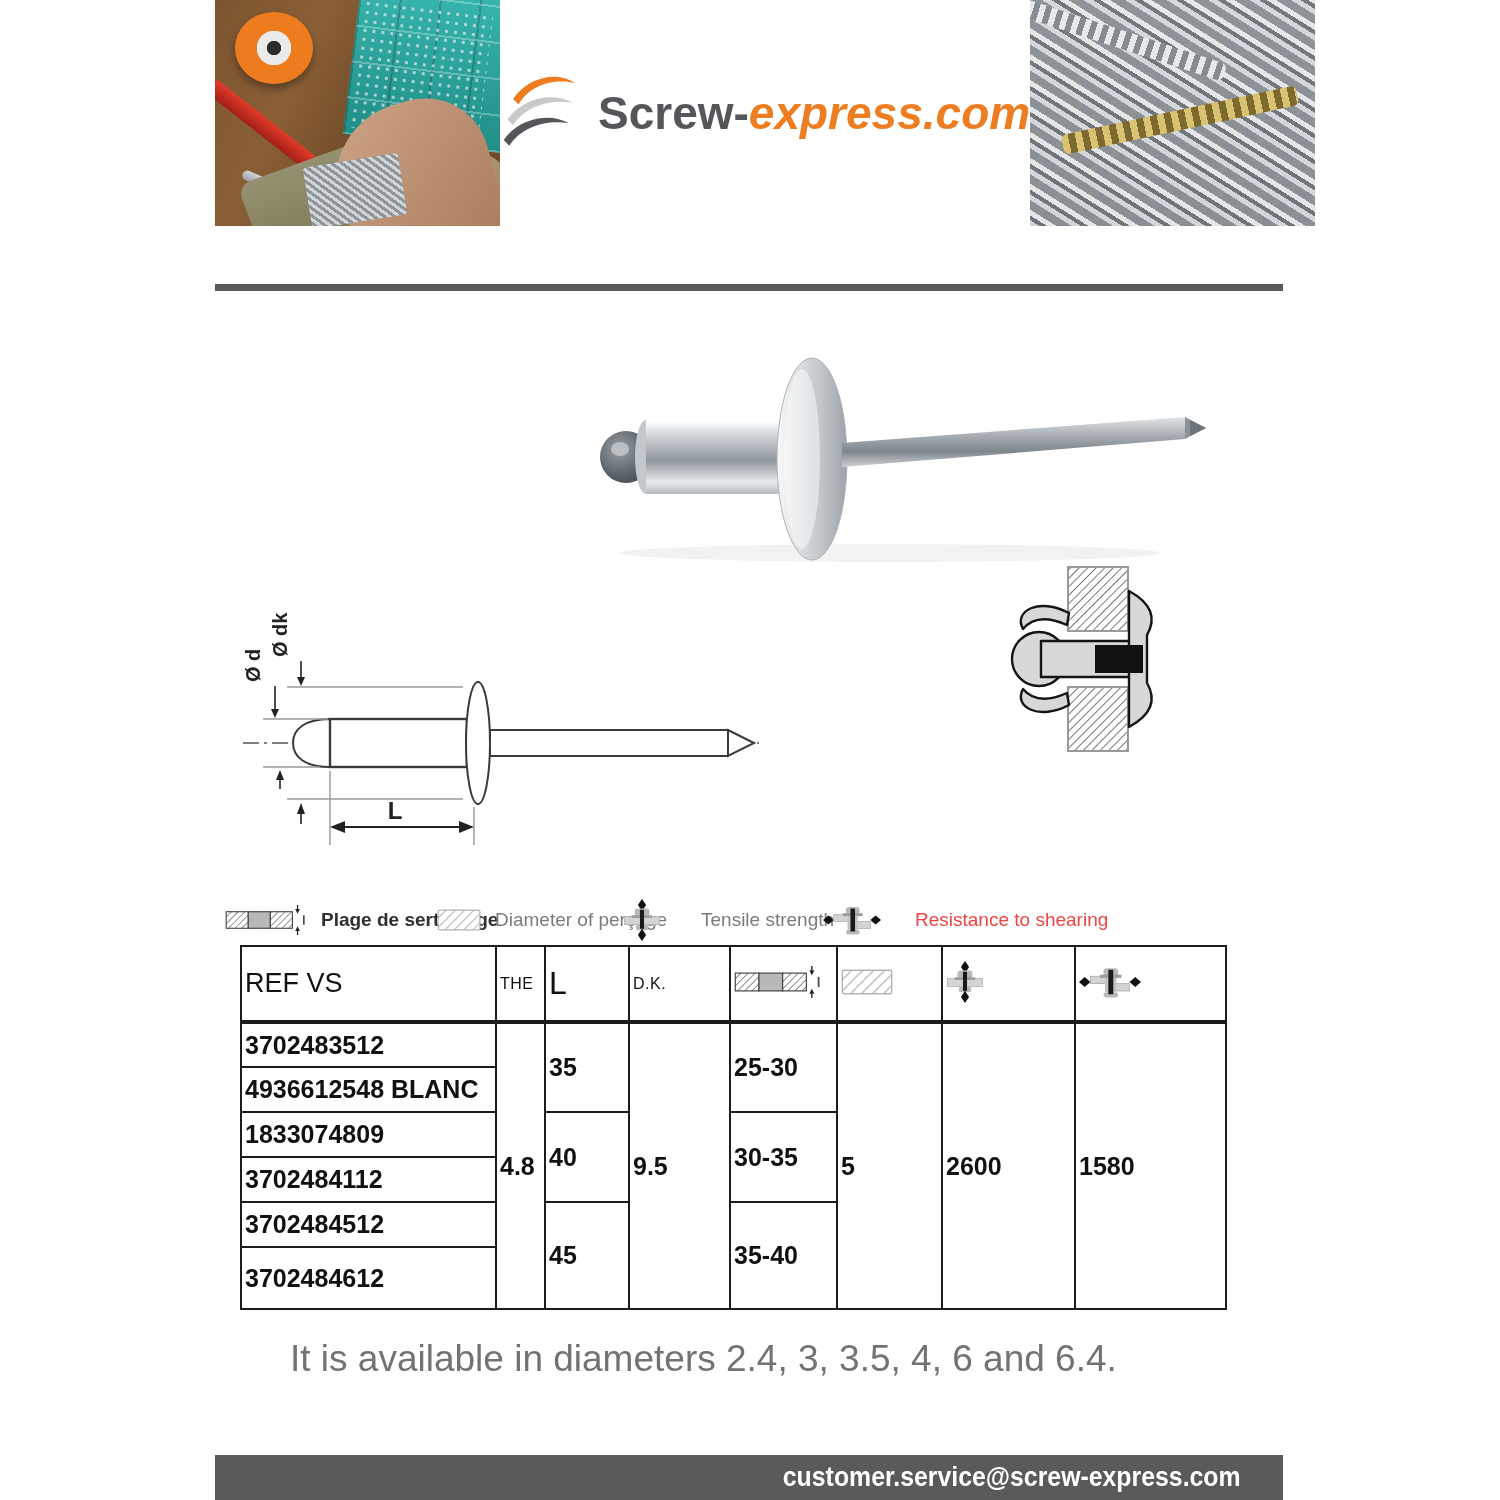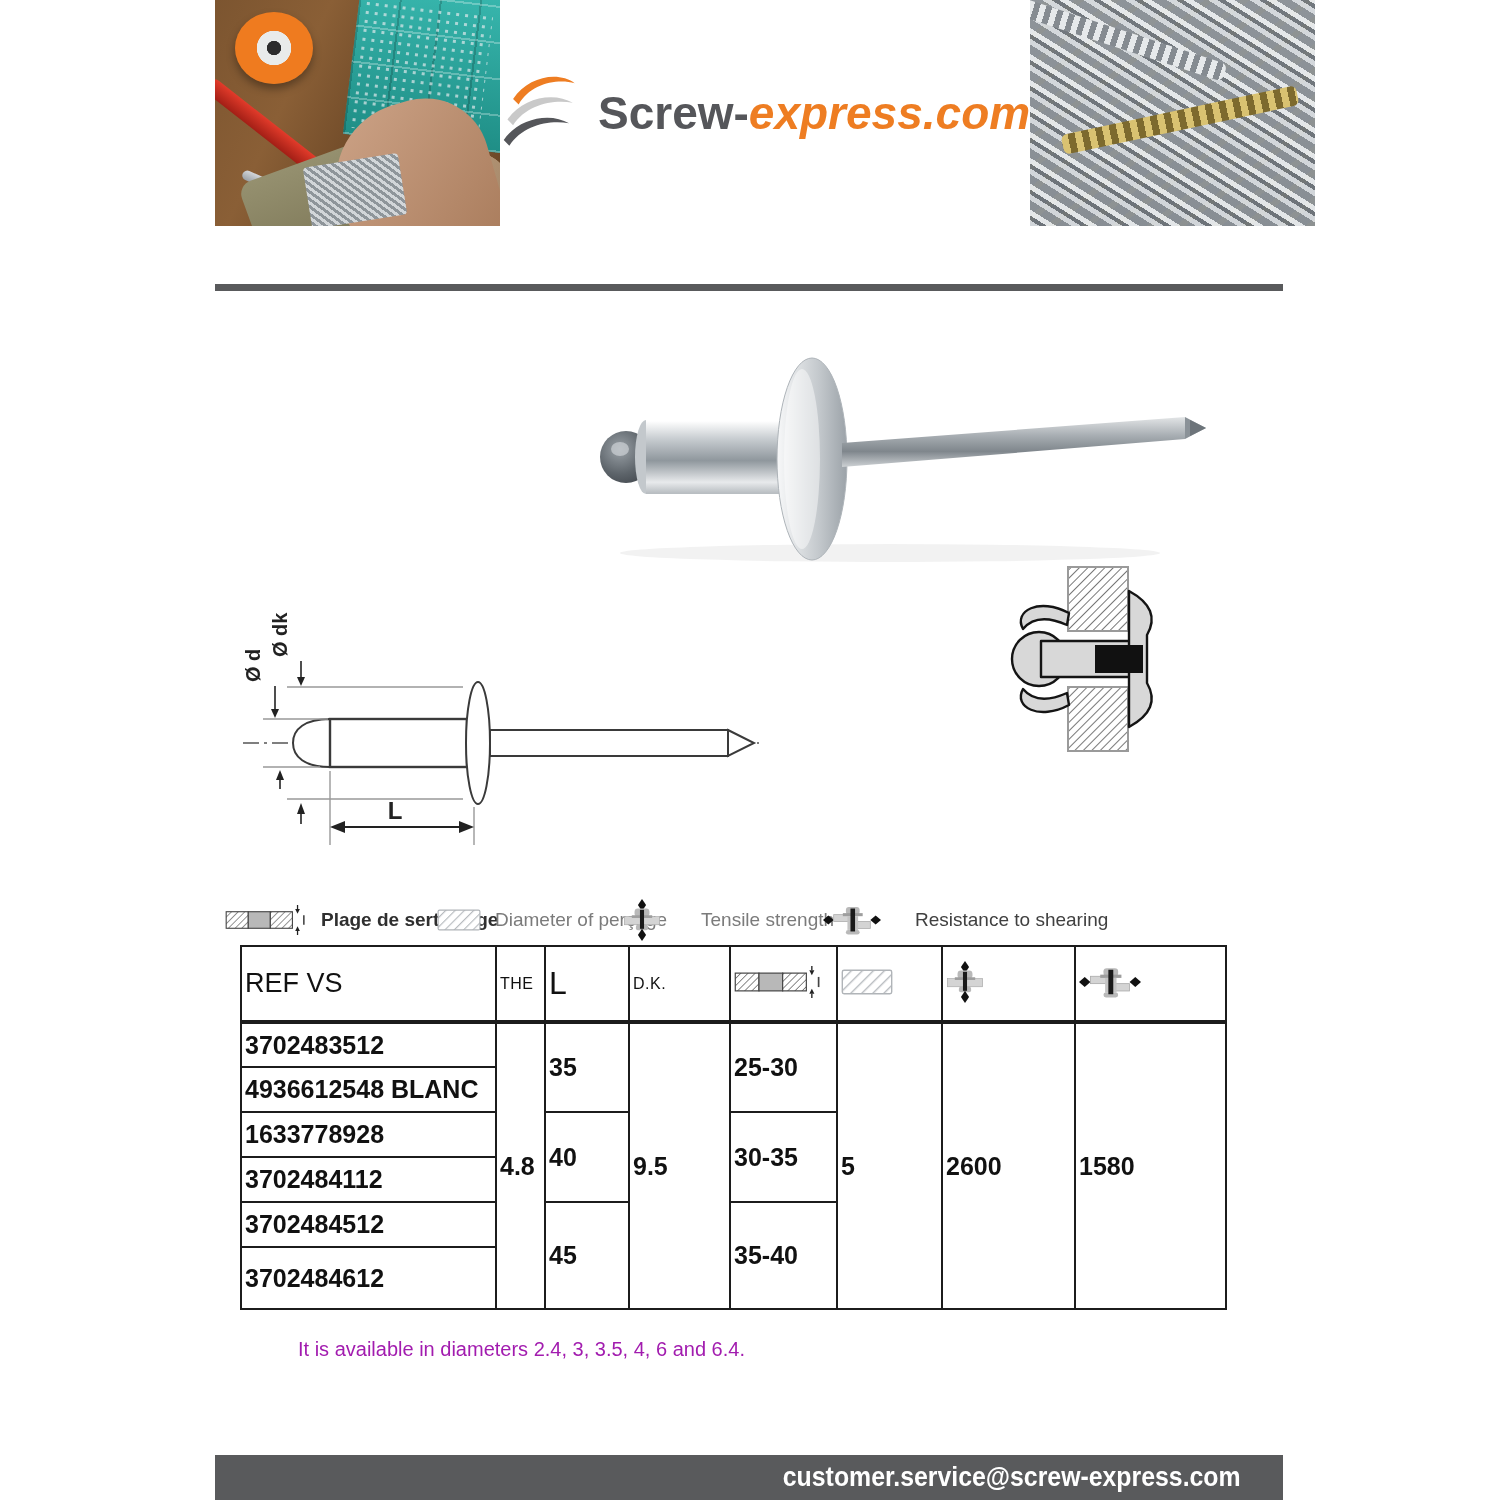--- a/index.html
+++ b/index.html
@@ -65,36 +65,36 @@
   .rivet-photo{position:absolute;left:590px;top:345px;}
   .tech-drawing{position:absolute;left:235px;top:565px;}
   .cross-section{position:absolute;left:1005px;top:565px;}
 
   
   .legend{position:absolute;left:215px;top:896px;width:1068px;height:48px;}
   .legend-item{position:absolute;top:0;height:48px;display:flex;align-items:center;gap:14px;}
   .legend-label{font-size:19px;white-space:nowrap;}
   .lab-dark{color:#2f2f2f;font-weight:bold;}
   .lab-gray{color:#7b7b7b;}
-  .lab-blue{color:#404040;}
+  .lab-blue{color:#ef4444;}
 
   
   .spec-table{position:absolute;left:240px;top:945px;border-collapse:collapse;table-layout:fixed;width:985px;}
   .spec-table td,.spec-table th{border:2px solid #1c1c1c;text-align:left;vertical-align:middle;
       padding:3px;color:#111;overflow:hidden;}
   .spec-table thead tr{height:76px;}
   .spec-table thead th{border-bottom:4px solid #1c1c1c;background:#fff;font-weight:normal;}
   .spec-table tbody tr{height:45px;}
   .spec-table tbody tr.tall{height:62px;}
   .h-ref{font-size:27px;font-weight:bold;}
   .h-small{font-size:16px;letter-spacing:.5px;color:#333;}
   .h-l{font-size:32px;font-weight:bold;}
   .cell-num{font-size:25px;font-weight:bold;}
 
-  .note{position:absolute;left:298px;top:1338px;font-size:20px;color:#a21caf;}
+  .note{position:absolute;left:290px;top:1338px;font-size:37px;color:#737373;}
 
   .footer{position:absolute;left:215px;top:1455px;width:1068px;height:45px;background:#595a5c;
       display:flex;align-items:center;justify-content:flex-end;padding-right:42px;box-sizing:border-box;}
   .footer-email{color:#fff;font-weight:bold;font-size:27px;transform:scaleX(.92);transform-origin:right center;}
 </style>
 </head>
 <body>
 
 <svg width="0" height="0" style="position:absolute" aria-hidden="true" xmlns="http://www.w3.org/2000/svg" xmlns:xlink="http://www.w3.org/1999/xlink">
   <defs>
@@ -331,21 +331,21 @@
         <td class="cell-num" rowspan="6">9.5</td>
         <td class="cell-num" rowspan="2">25-30</td>
         <td class="cell-num" rowspan="6">5</td>
         <td class="cell-num" rowspan="6">2600</td>
         <td class="cell-num" rowspan="6">1580</td>
       </tr>
       <tr>
         <td class="cell-num">4936612548 BLANC</td>
       </tr>
       <tr>
-        <td class="cell-num">1633778928</td>
+        <td class="cell-num">1833074809</td>
         <td class="cell-num" rowspan="2">40</td>
         <td class="cell-num" rowspan="2">30-35</td>
       </tr>
       <tr>
         <td class="cell-num">3702484112</td>
       </tr>
       <tr>
         <td class="cell-num">3702484512</td>
         <td class="cell-num" rowspan="2">45</td>
         <td class="cell-num" rowspan="2">35-40</td>

